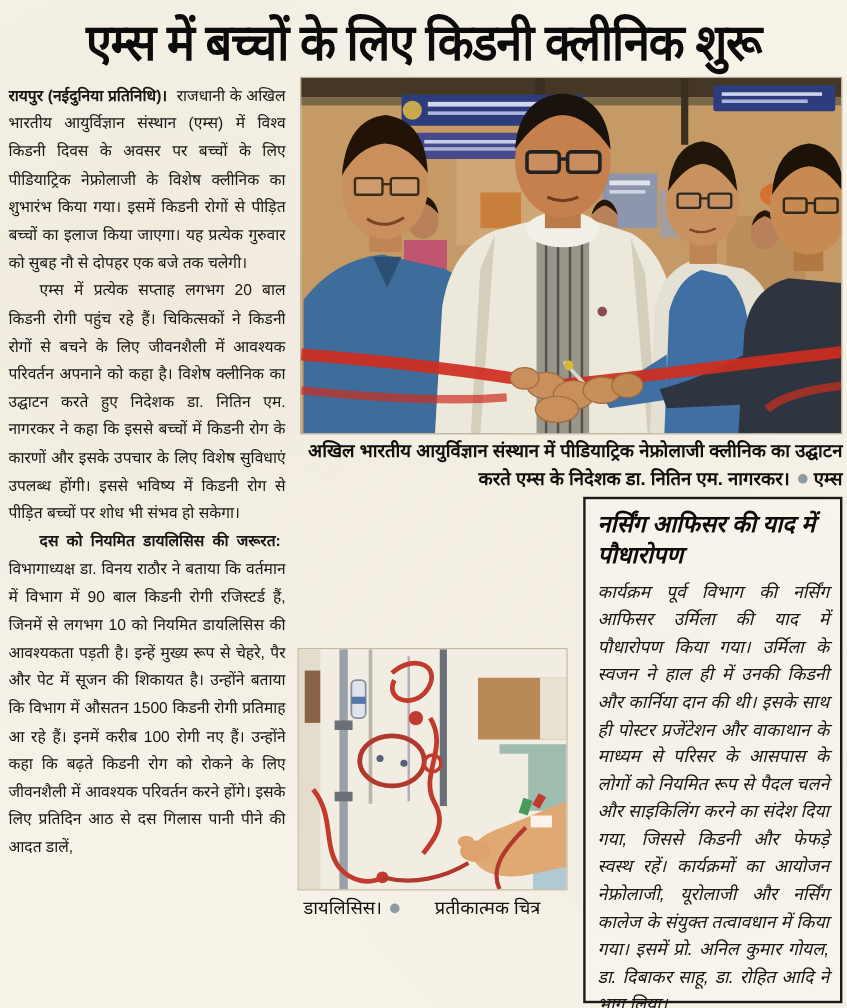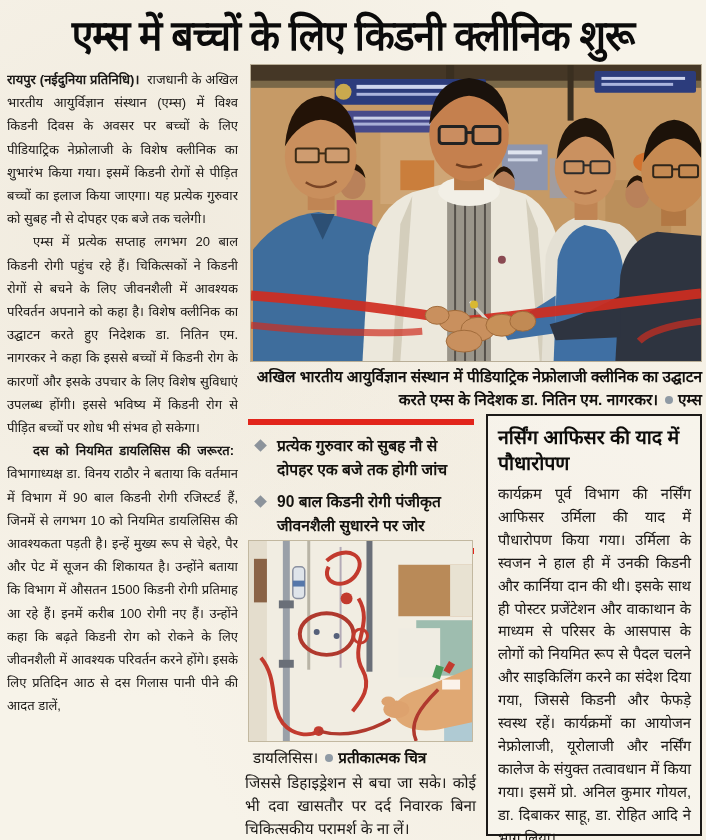--- a/index.html
+++ b/index.html
@@ -58,38 +58,38 @@
   .diamond{
     flex:0 0 auto;width:9px;height:9px;background:#8c939b;
     transform:rotate(45deg);margin:7px 12px 0 2px;
   }
   .highlight-text{
     font-weight:800;font-size:15.6px;line-height:23.5px;color:#15130f;
   }
   .side-box{
     position:absolute;left:486px;top:414px;width:216px;height:422px;
     border:2px solid #1c1a18;box-sizing:border-box;
-    padding:8px 9px 6px 10px;background:rgba(255,255,255,.25);
+    padding:8px 9px 6px 10px;background:rgba(255,255,255,.25);font-style:italic;
   }
   .side-title{
     font-size:19.5px;line-height:26px;font-weight:900;color:#0d0c0a;
     margin:0 0 7px 0;
   }
   .side-body{
     font-size:14.7px;line-height:22.9px;text-align:justify;color:#191715;margin:0;
   }
   .photo-dialysis{
     position:absolute;left:248px;top:540px;width:225px;height:202px;
     border:1px solid #c2b8a0;box-sizing:border-box;
   }
   .caption-dialysis{
     position:absolute;left:253px;top:748px;width:220px;
     font-size:15.2px;line-height:20px;color:#15130f;
   }
-  .caption-dialysis .credit{font-weight:700;}
+  .caption-dialysis .credit{font-weight:400;margin-left:24px;}
   .continuation{
     position:absolute;left:245px;top:771px;width:231px;
     font-size:15.3px;line-height:23.2px;text-align:justify;color:#191715;
   }
 </style>
 </head>
 <body>
 
 <div class="page">
 
@@ -197,30 +197,20 @@
       <ellipse cx="228" cy="266" rx="17" ry="12" fill="#c9905e" stroke="#a06b3a" stroke-width="1"></ellipse>
       <ellipse cx="252" cy="262" rx="16" ry="11" fill="#c79058" stroke="#a06b3a" stroke-width="1"></ellipse>
       <ellipse cx="187" cy="252" rx="12" ry="9" fill="#c9905e" stroke="#a06b3a" stroke-width="1"></ellipse>
       <ellipse cx="273" cy="258" rx="13" ry="10" fill="#c18a54" stroke="#a06b3a" stroke-width="1"></ellipse>
       <ellipse cx="214" cy="278" rx="18" ry="11" fill="#c9905e" stroke="#a06b3a" stroke-width="1"></ellipse>
     </svg>
   </div>
 
   <div class="caption-main"><span>अखिल भारतीय आयुर्विज्ञान संस्थान में पीडियाट्रिक नेफ्रोलाजी क्लीनिक का उद्घाटन करते एम्स के निदेशक डा. नितिन एम. नागरकर।</span><span class="credit-dot"></span><span class="credit">एम्स</span></div>
 
-  <div class="highlight-box">
-    <div class="highlight-item">
-      <span class="diamond"></span>
-      <span class="highlight-text">प्रत्येक गुरुवार को सुबह नौ से दोपहर एक बजे तक होगी जांच</span>
-    </div>
-    <div class="highlight-item">
-      <span class="diamond"></span>
-      <span class="highlight-text">90 बाल किडनी रोगी पंजीकृत जीवनशैली सुधारने पर जोर</span>
-    </div>
-  </div>
 
   <div class="side-box">
     <h2 class="side-title">नर्सिंग आफिसर की याद में पौधारोपण</h2>
     <p class="side-body">कार्यक्रम पूर्व विभाग की नर्सिंग आफिसर उर्मिला की याद में पौधारोपण किया गया। उर्मिला के स्वजन ने हाल ही में उनकी किडनी और कार्निया दान की थी। इसके साथ ही पोस्टर प्रजेंटेशन और वाकाथान के माध्यम से परिसर के आसपास के लोगों को नियमित रूप से पैदल चलने और साइकिलिंग करने का संदेश दिया गया, जिससे किडनी और फेफड़े स्वस्थ रहें। कार्यक्रमों का आयोजन नेफ्रोलाजी, यूरोलाजी और नर्सिंग कालेज के संयुक्त तत्वावधान में किया गया। इसमें प्रो. अनिल कुमार गोयल, डा. दिबाकर साहू, डा. रोहित आदि ने भाग लिया।</p>
   </div>
 
   <div class="photo-dialysis">
     <svg viewBox="0 0 224 202" preserveAspectRatio="none">
       <rect width="224" height="202" fill="#f1ede2"></rect>
       <rect x="0" y="0" width="18" height="202" fill="#e4ddcd"></rect>
@@ -257,15 +247,14 @@
       <ellipse cx="140" cy="162" rx="7" ry="5" fill="#dda26e"></ellipse>
       <rect x="194" y="140" width="18" height="10" fill="#ffffff" opacity="0.85"></rect>
       <rect x="186" y="126" width="8" height="13" fill="#4a9a5a" transform="rotate(18 190 132)"></rect>
       <rect x="198" y="122" width="7" height="11" fill="#c23a2e" transform="rotate(30 201 127)"></rect>
       <path d="M190,150 C 172,168 160,184 168,202" stroke="#b0392e" stroke-width="3.5" fill="none"></path>
     </svg>
   </div>
 
   <div class="caption-dialysis"><span>डायलिसिस।</span><span class="credit-dot"></span><span class="credit">प्रतीकात्मक चित्र</span></div>
 
-  <div class="continuation">जिससे डिहाइड्रेशन से बचा जा सके। कोई भी दवा खासतौर पर दर्द निवारक बिना चिकित्सकीय परामर्श के ना लें।</div>
 
 </div>
 
 </body></html>

